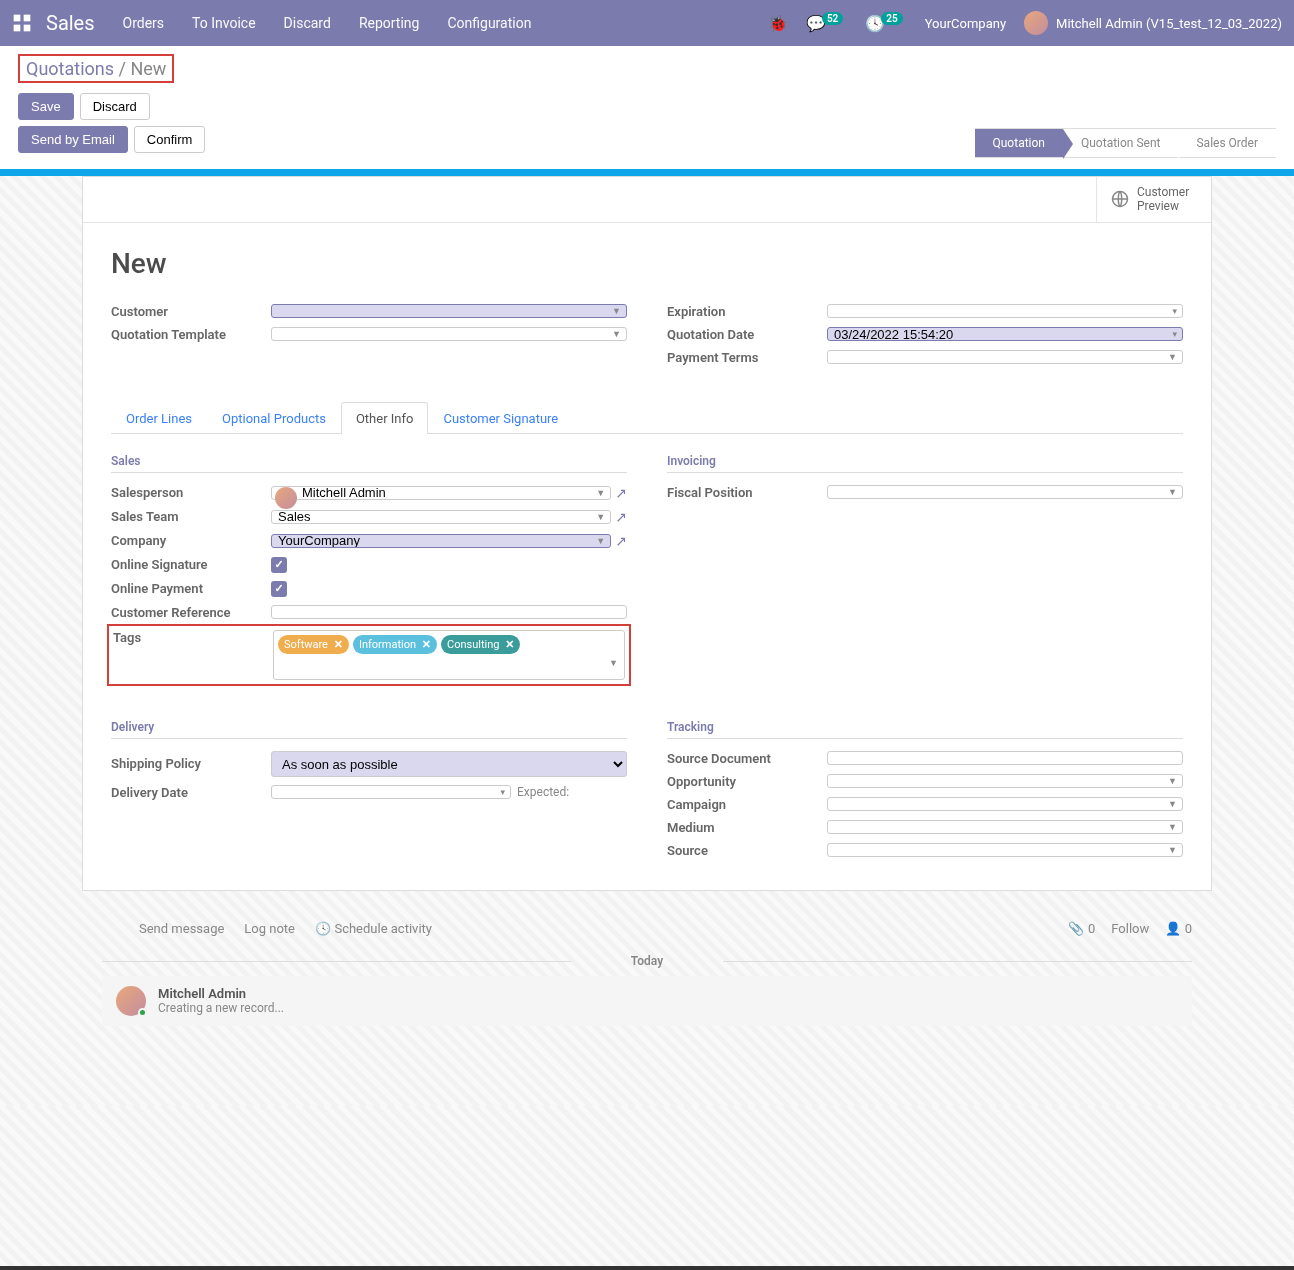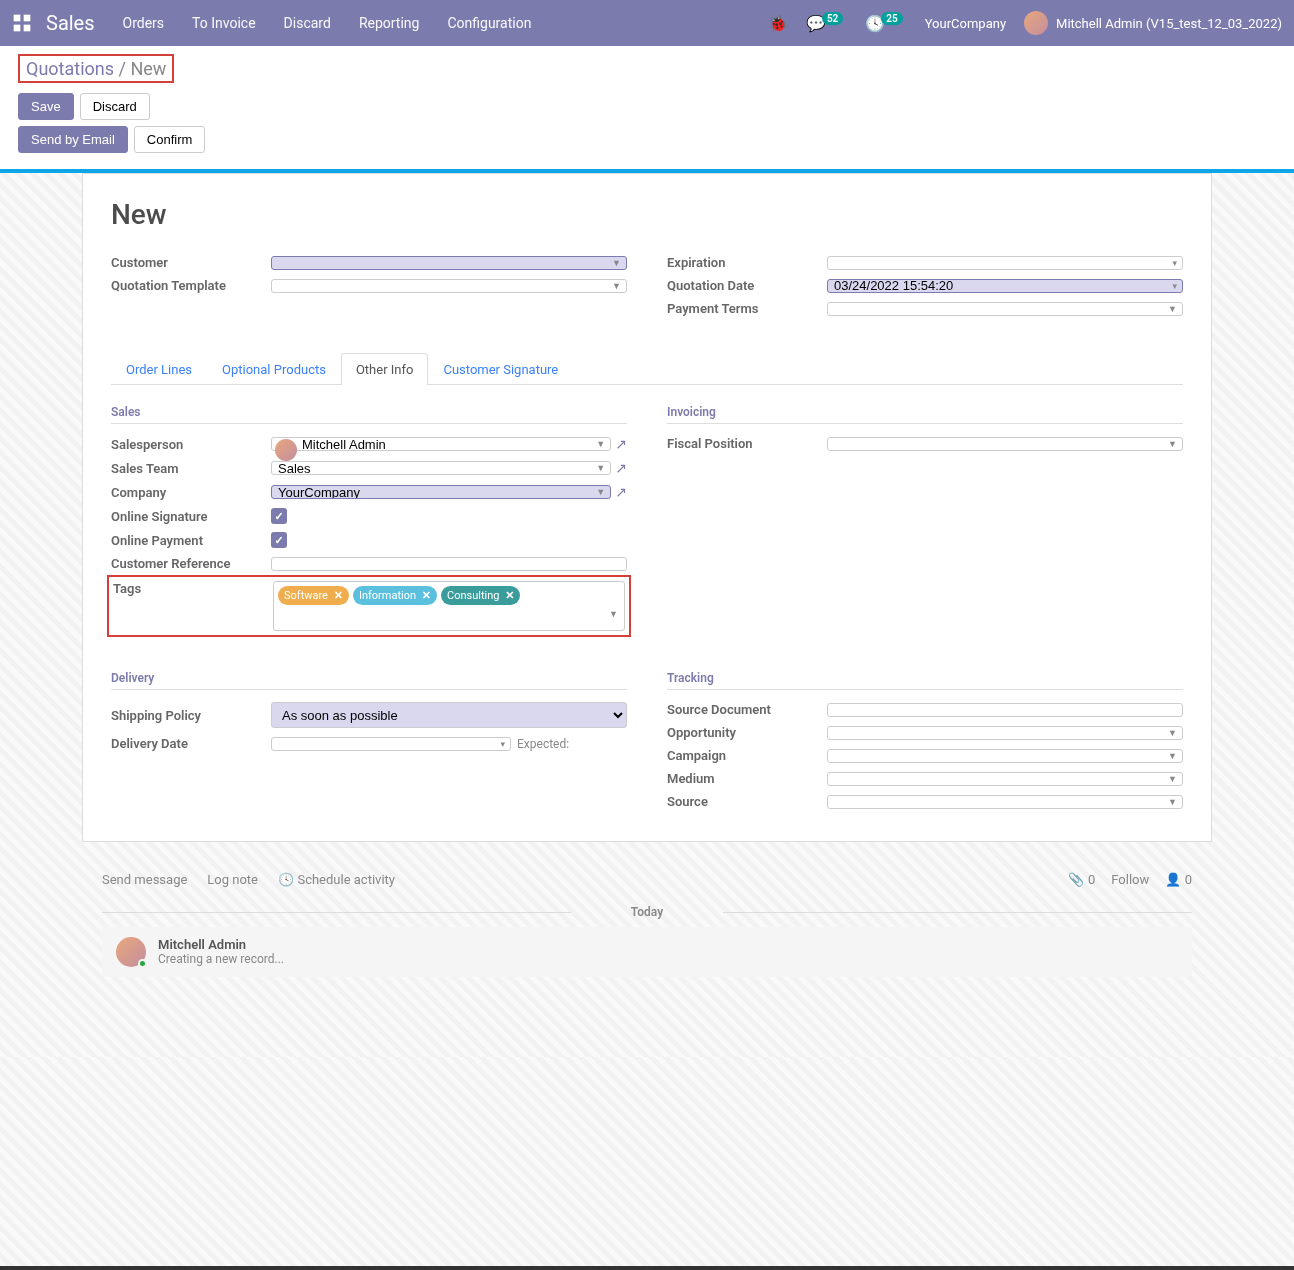--- a/index.html
+++ b/index.html
@@ -11,21 +11,21 @@
   .navbar .brand { font-size: 20px; font-weight: 400; margin-right: 28px; }
   .navbar .nav-links { display: flex; gap: 28px; flex: 1; }
   .navbar .nav-links span { font-size: 14px; cursor: pointer; opacity: 0.95; }
   .navbar .right-nav { display: flex; align-items: center; gap: 18px; }
   .badge { background: #00a09d; color: #fff; font-size: 10px; padding: 1px 5px; border-radius: 8px; position: relative; top: -7px; left: -4px; font-weight: 600; }
   .nav-icon { font-size: 16px; cursor: pointer; position: relative; }
   .avatar { width: 24px; height: 24px; border-radius: 50%; background: linear-gradient(135deg,#e8a87c,#c38d9e); display: inline-block; }
   .user-block { display: flex; align-items: center; gap: 8px; font-size: 13px; }
   
   
-  .control-bar { background: #fff; padding: 8px 18px 10px; border-bottom:4px solid #0ea5e9;}
+  .control-bar { background: #fff; padding: 8px 18px 10px; border-bottom:7px solid #0ea5e9;}
   .breadcrumb { font-size: 18px; margin-bottom: 10px; border: 2px solid #d43f3a; display: inline-block; padding: 2px 6px; }
   .breadcrumb a { color: #7c7bad; text-decoration: none; }
   .breadcrumb .sep, .breadcrumb .current { color: #888; }
   .btn-row { display: flex; align-items: center; gap: 6px; margin-bottom:6px;}
   .btn { border: 1px solid #ccc; border-radius: 3px; padding: 5px 12px; font-size: 13px; background: #fff; cursor: pointer; }
   .btn.primary { background: #7c7bad; color: #fff; border-color: #7c7bad; }
   .action-status-row { display:flex; justify-content:space-between; align-items:center; }
   .status-steps { display: flex; font-size: 12px; }
   .status-step { padding: 7px 18px; background: #fff; border-top:1px solid #ddd; border-bottom:1px solid #ddd; color:#888; position:relative; }
   .status-step.active { background: #7c7bad; color:#fff; }
@@ -67,21 +67,21 @@
   .tab.active { color:#555; border-color:#ddd; background:#fff; border-radius:3px 3px 0 0;}
   .tab-body{padding-top:20px;}
   .section-title { color:#7c7bad; font-size:12px; font-weight:600; border-bottom:1px solid #ddd; padding-bottom:4px; margin-bottom:12px;}
   .avatar-sm{width:22px;height:22px;border-radius:50%;background:linear-gradient(135deg,#e8a87c,#c38d9e);display:inline-block;position:absolute;left:4px;top:2px;}
   .input.with-avatar{padding-left:30px;}
   .select{width:100%;border:1px solid #ccc;border-radius:3px;padding:4px 6px;font-size:13px;height:26px;background:#d9d8ef;}
   .expected{font-size:12px;color:#888;margin-left:6px;}
   
   
   .chatter { max-width:1130px; margin: 20px auto 0; padding: 0 20px 40px;}
-  .chatter-top{display:flex;justify-content:space-between;align-items:center;padding:10px 0;color:#888;font-size:13px;}
+  .chatter-top{display:flex;justify-content:space-between;align-items:center;padding:10px 0;color:#888;font-size:13px;margin-left:37px;}
   .chatter-top .left{display:flex;gap:20px;}
   .chatter-top .left span{cursor:pointer;}
   .chatter-top .right{display:flex;gap:16px;}
   .today-sep{text-align:center;color:#888;font-size:12px;font-weight:600;margin:8px 0;position:relative;}
   .today-sep::before,.today-sep::after{content:"";position:absolute;top:50%;width:43%;height:1px;background:#ddd;}
   .today-sep::before{left:0;}.today-sep::after{right:0;}
   .msg{background:#f5f5f5;padding:10px 14px;border-radius:4px;display:flex;gap:12px;align-items:flex-start;}
   .msg .av{width:30px;height:30px;border-radius:50%;background:linear-gradient(135deg,#e8a87c,#c38d9e);position:relative;flex-shrink:0;}
   .msg .av .dot{width:9px;height:9px;border-radius:50%;background:#28a745;border:2px solid #f5f5f5;position:absolute;bottom:-1px;right:-1px;}
   .msg .name{font-weight:600;font-size:13px;color:#555;}
@@ -126,25 +126,39 @@
   </div>
   <div class="btn-row">
     <button class="btn primary">Save</button>
     <button class="btn">Discard</button>
   </div>
   <div class="action-status-row">
     <div class="btn-row">
       <button class="btn primary">Send by Email</button>
       <button class="btn">Confirm</button>
     </div>
+    <div class="status-steps">
+      <div class="status-step active">Quotation</div>
+      <div class="status-step">Quotation Sent</div>
+      <div class="status-step">Sales Order</div>
+    </div>
   </div>
 </div>
 
 <div class="sheet-outer">
   <div class="sheet">
+    <div class="sheet-header-btns">
+      <div class="stat-btn">
+        <svg viewBox="0 0 24 24">
+            <circle cx="12" cy="12" r="10" fill="none" stroke="#888" stroke-width="2"></circle>
+            <path d="M2 12h20M12 2c3 3 3 17 0 20M12 2c-3 3-3 17 0 20" fill="none" stroke="#888" stroke-width="2"></path>
+          </svg>
+        <span style="max-width:60px;display:inline-block;line-height:1.2;">Customer Preview</span>
+      </div>
+    </div>
     <div class="sheet-body">
       <div class="record-title">New</div>
       <div class="form-cols">
         <div class="form-col">
           <div class="form-row">
             <label>Customer</label>
             <div class="input-wrap">
                 <input class="input highlight" style="">
                 <span class="caret">▼</span>
               </div>

